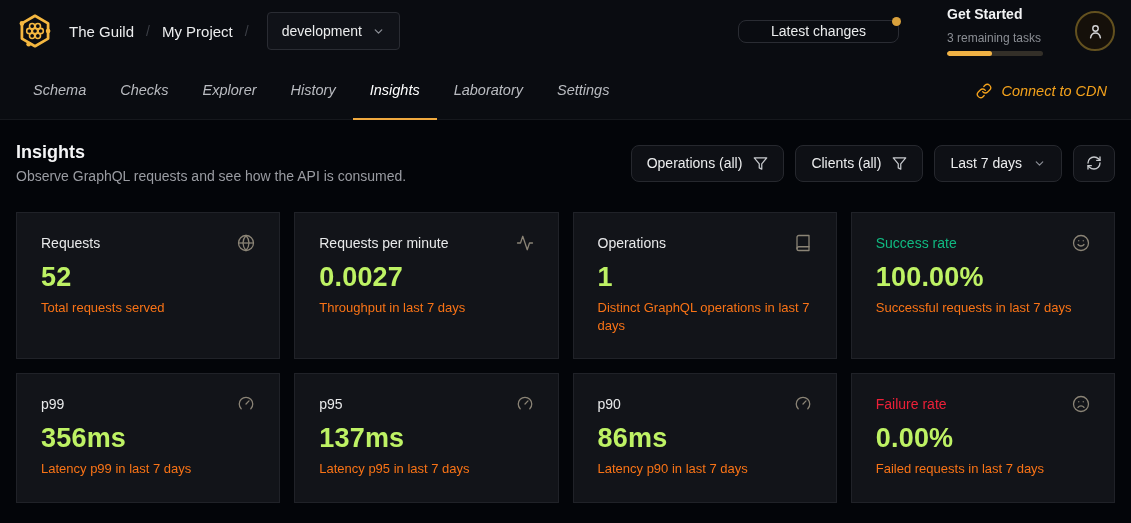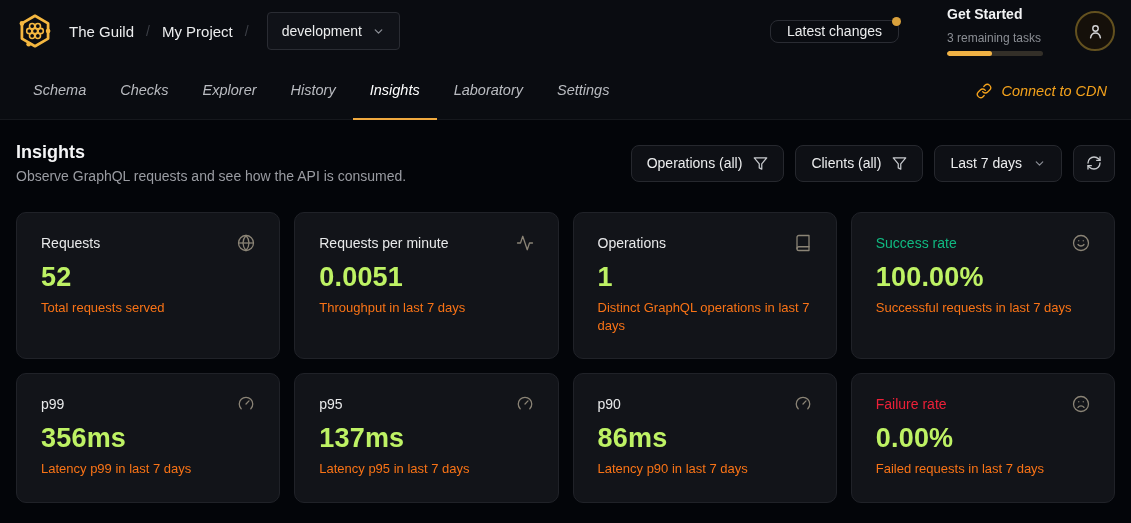--- a/index.html
+++ b/index.html
@@ -23,21 +23,21 @@
   .select-btn {
     margin-left: 6px; height: 38px; display: inline-flex; align-items: center; gap: 10px;
     background: #101218; border: 1px solid #2a2c33; border-radius: 4px;
     padding: 12px 14px; color: #ecedee; font-size: 14px; cursor: pointer; font-family: inherit;
   }
   .chev { color: #8b8e95; }
   .header-spacer { flex: 1; }
   .latest-btn {
     position: relative; height: 23px; display: inline-flex; align-items: center;
     background: transparent; border: 1px solid #2a2c33; border-radius: 8px;
-    padding: 0 16px; color: #ecedee; font-size: 14px; cursor: pointer; font-family: inherit;
+    padding: 0 32px; color: #ecedee; font-size: 14px; cursor: pointer; font-family: inherit;
   }
   .latest-dot {
     position: absolute; top: -4px; right: -3px; width: 9px; height: 9px;
     border-radius: 50%; background: #d9a13c;
   }
   .get-started { margin-left: 48px; margin-right: 28px; width: 100px; }
   .gs-title { font-size: 14px; font-weight: 700; color: #f2f3f4; line-height: 1.25; }
   .gs-sub { font-size: 12px; color: #8b8e94; margin-top: 7px; white-space: nowrap; }
   .gs-bar { margin-top: 6px; width: 96px; height: 5px; border-radius: 3px; background: #332f28; overflow: hidden; }
   .gs-fill { height: 100%; border-radius: 3px; background: #f0b245; }
@@ -77,21 +77,21 @@
   }
   .icon-muted { color: #c7c9cd; }
   .refresh-btn { padding: 0 12px; }
 
   
   .cards {
     margin-top: 28px;
     display: grid; grid-template-columns: repeat(4, 1fr); gap: 14px;
   }
   .card {
-    background: #121419; border: 1px solid #202228; border-radius: 10px;
+    background: #121419; border: 1px solid #202228; border-radius: 0;
     padding: 21px 24px 24px;
   }
   .card-head { display: flex; align-items: center; justify-content: space-between; }
   .card-title { font-size: 14px; font-weight: 500; color: #e8e9ea; }
   .card-title.tone-success { color: #10b981; }
   .card-title.tone-failure { color: #ed2038; }
   .card-icon { color: #8b8476; }
   .card-value { margin-top: 10px; font-size: 27px; font-weight: 700; color: #bef264; letter-spacing: 0.2px; }
   .card-desc { margin-top: 6px; font-size: 13px; color: #f97316; line-height: 1.35; }
 </style>
@@ -239,21 +239,21 @@
 
     <div class="card">
       <div class="card-head">
         <span class="card-title">Requests per minute</span>
         <span class="card-icon">
           <svg width="18" height="18" viewBox="0 0 24 24" fill="none" stroke="currentColor" stroke-width="1.7" stroke-linecap="round" stroke-linejoin="round">
             <path d="M22 12h-4l-3 9L9 3l-3 9H2"></path>
           </svg>
         </span>
       </div>
-      <div class="card-value">0.0051</div>
+      <div class="card-value">0.0027</div>
       <div class="card-desc">Throughput in last 7 days</div>
     </div>
 
     <div class="card">
       <div class="card-head">
         <span class="card-title">Operations</span>
         <span class="card-icon">
           <svg width="18" height="18" viewBox="0 0 24 24" fill="none" stroke="currentColor" stroke-width="1.7" stroke-linecap="round" stroke-linejoin="round">
             <path d="M4 19.5A2.5 2.5 0 0 1 6.5 17H20"></path>
             <path d="M6.5 2H20v20H6.5A2.5 2.5 0 0 1 4 19.5v-15A2.5 2.5 0 0 1 6.5 2z"></path>

